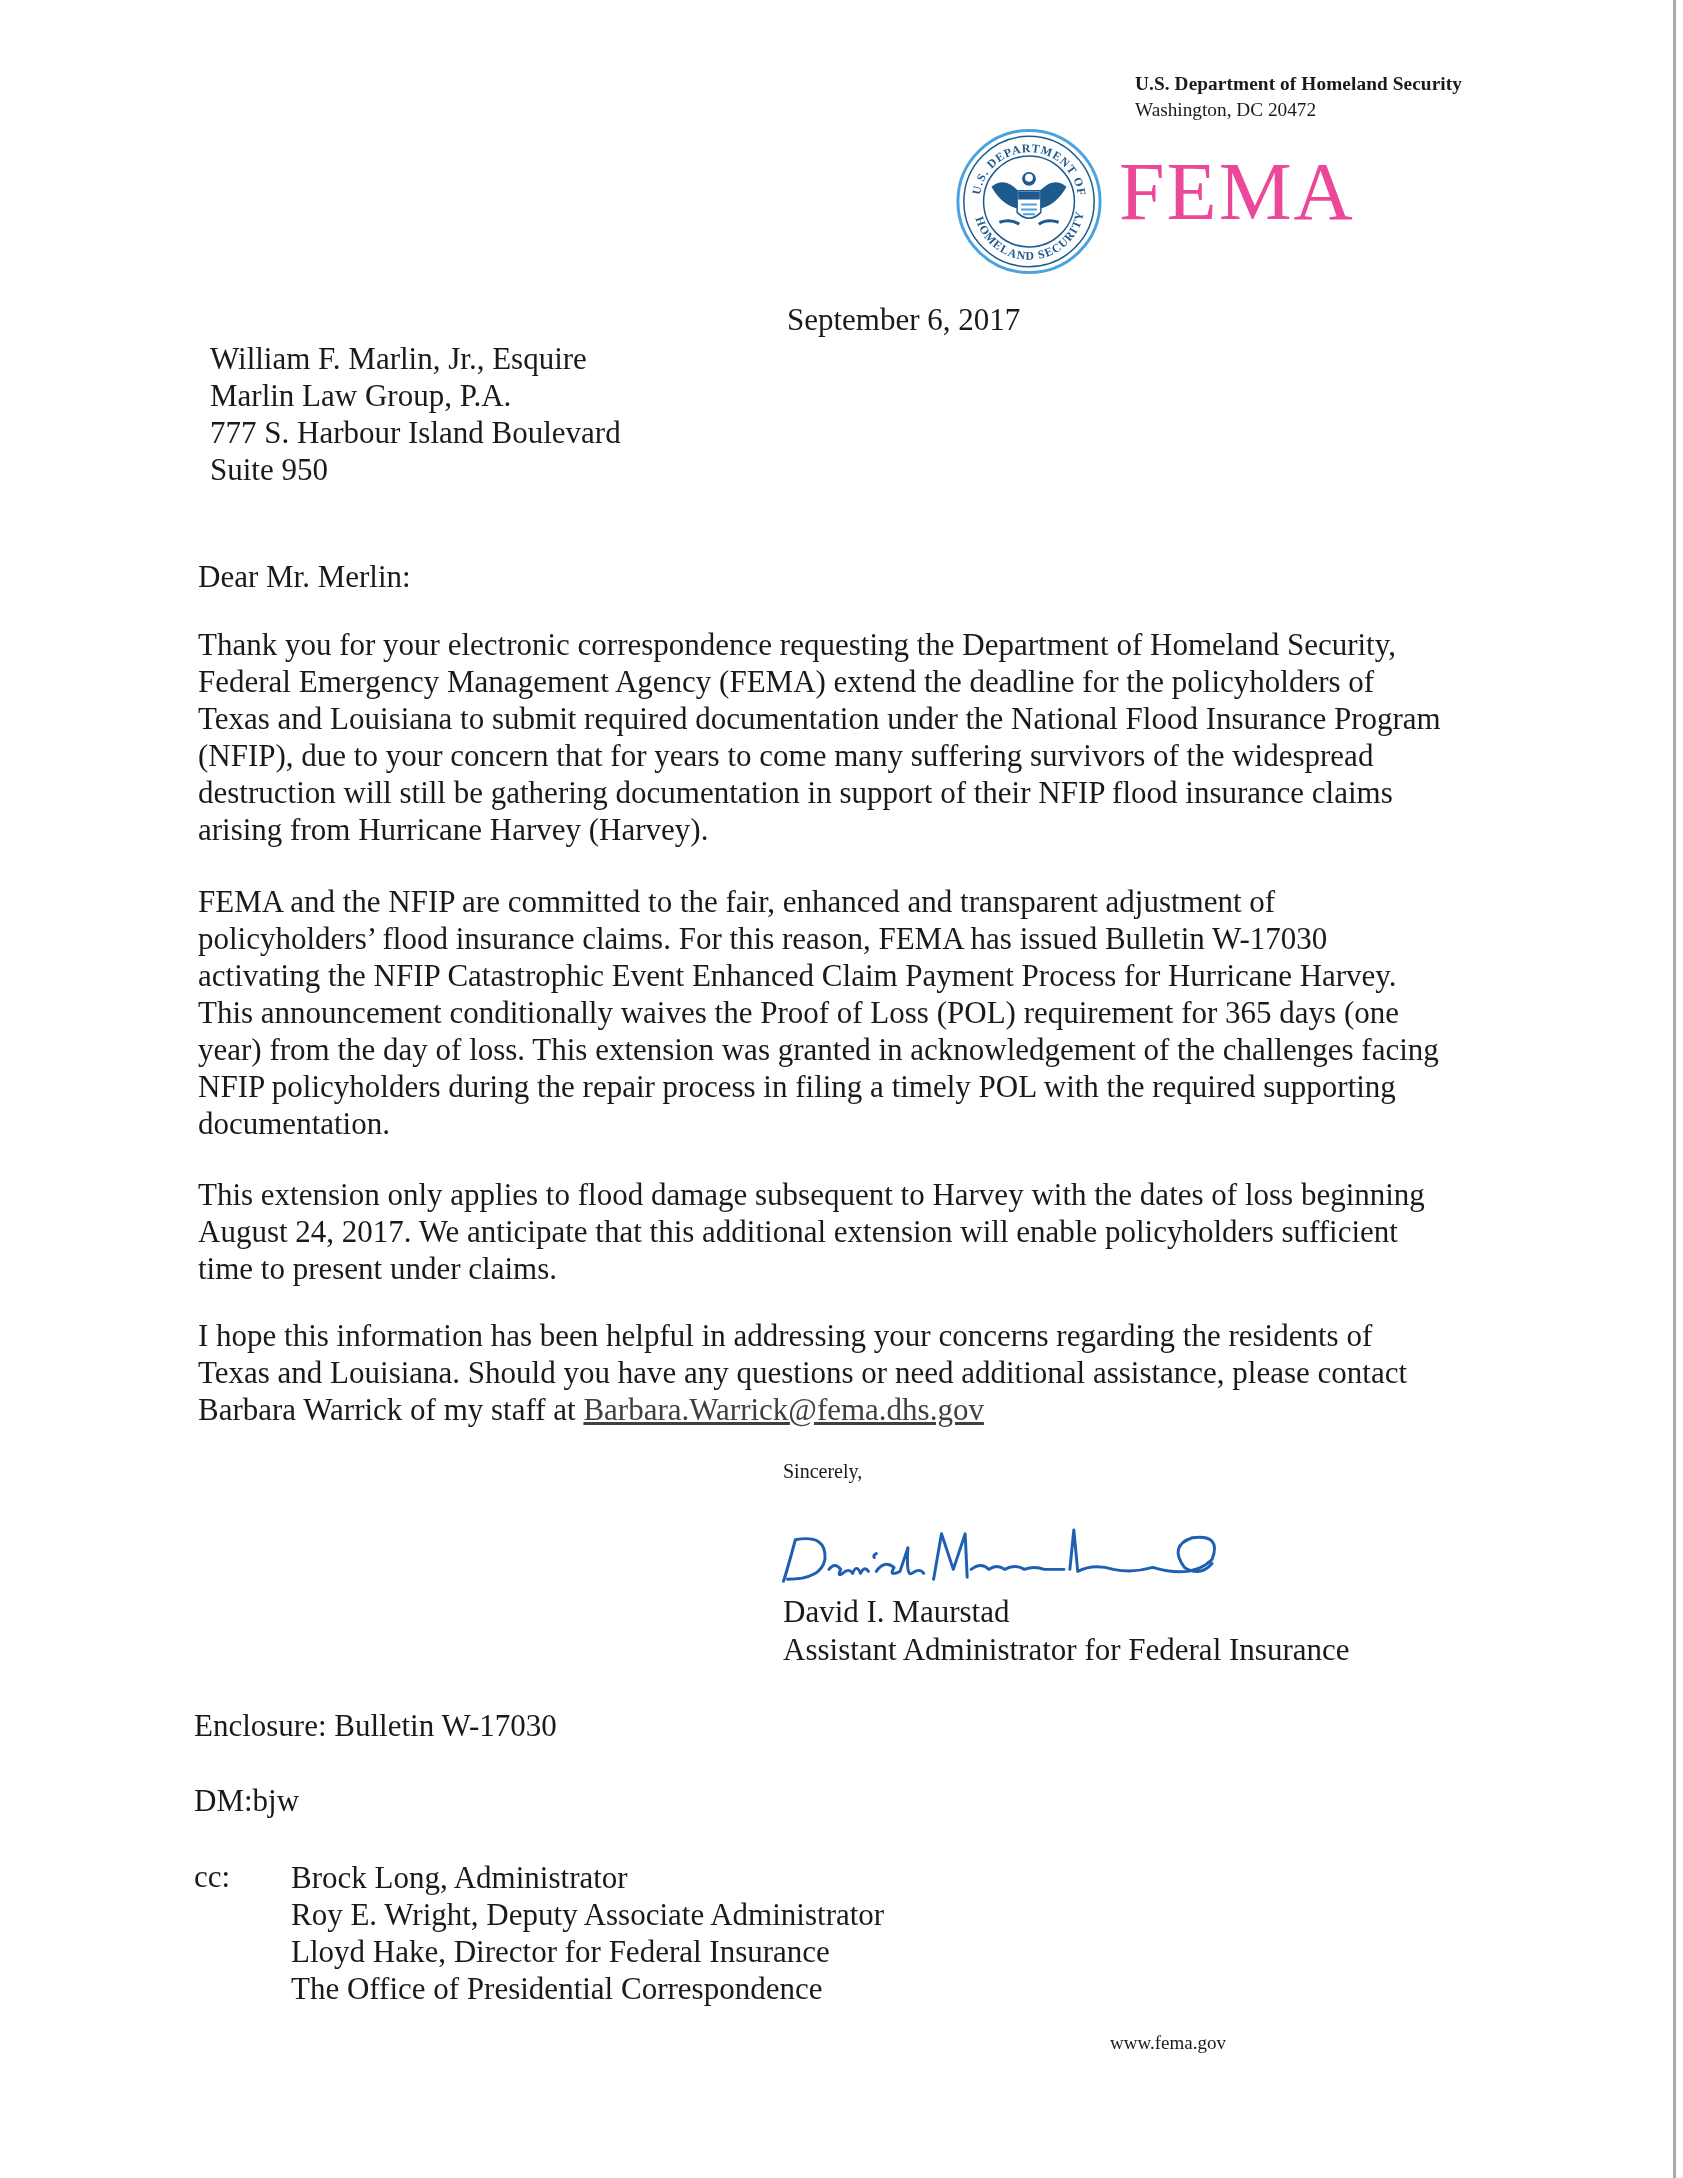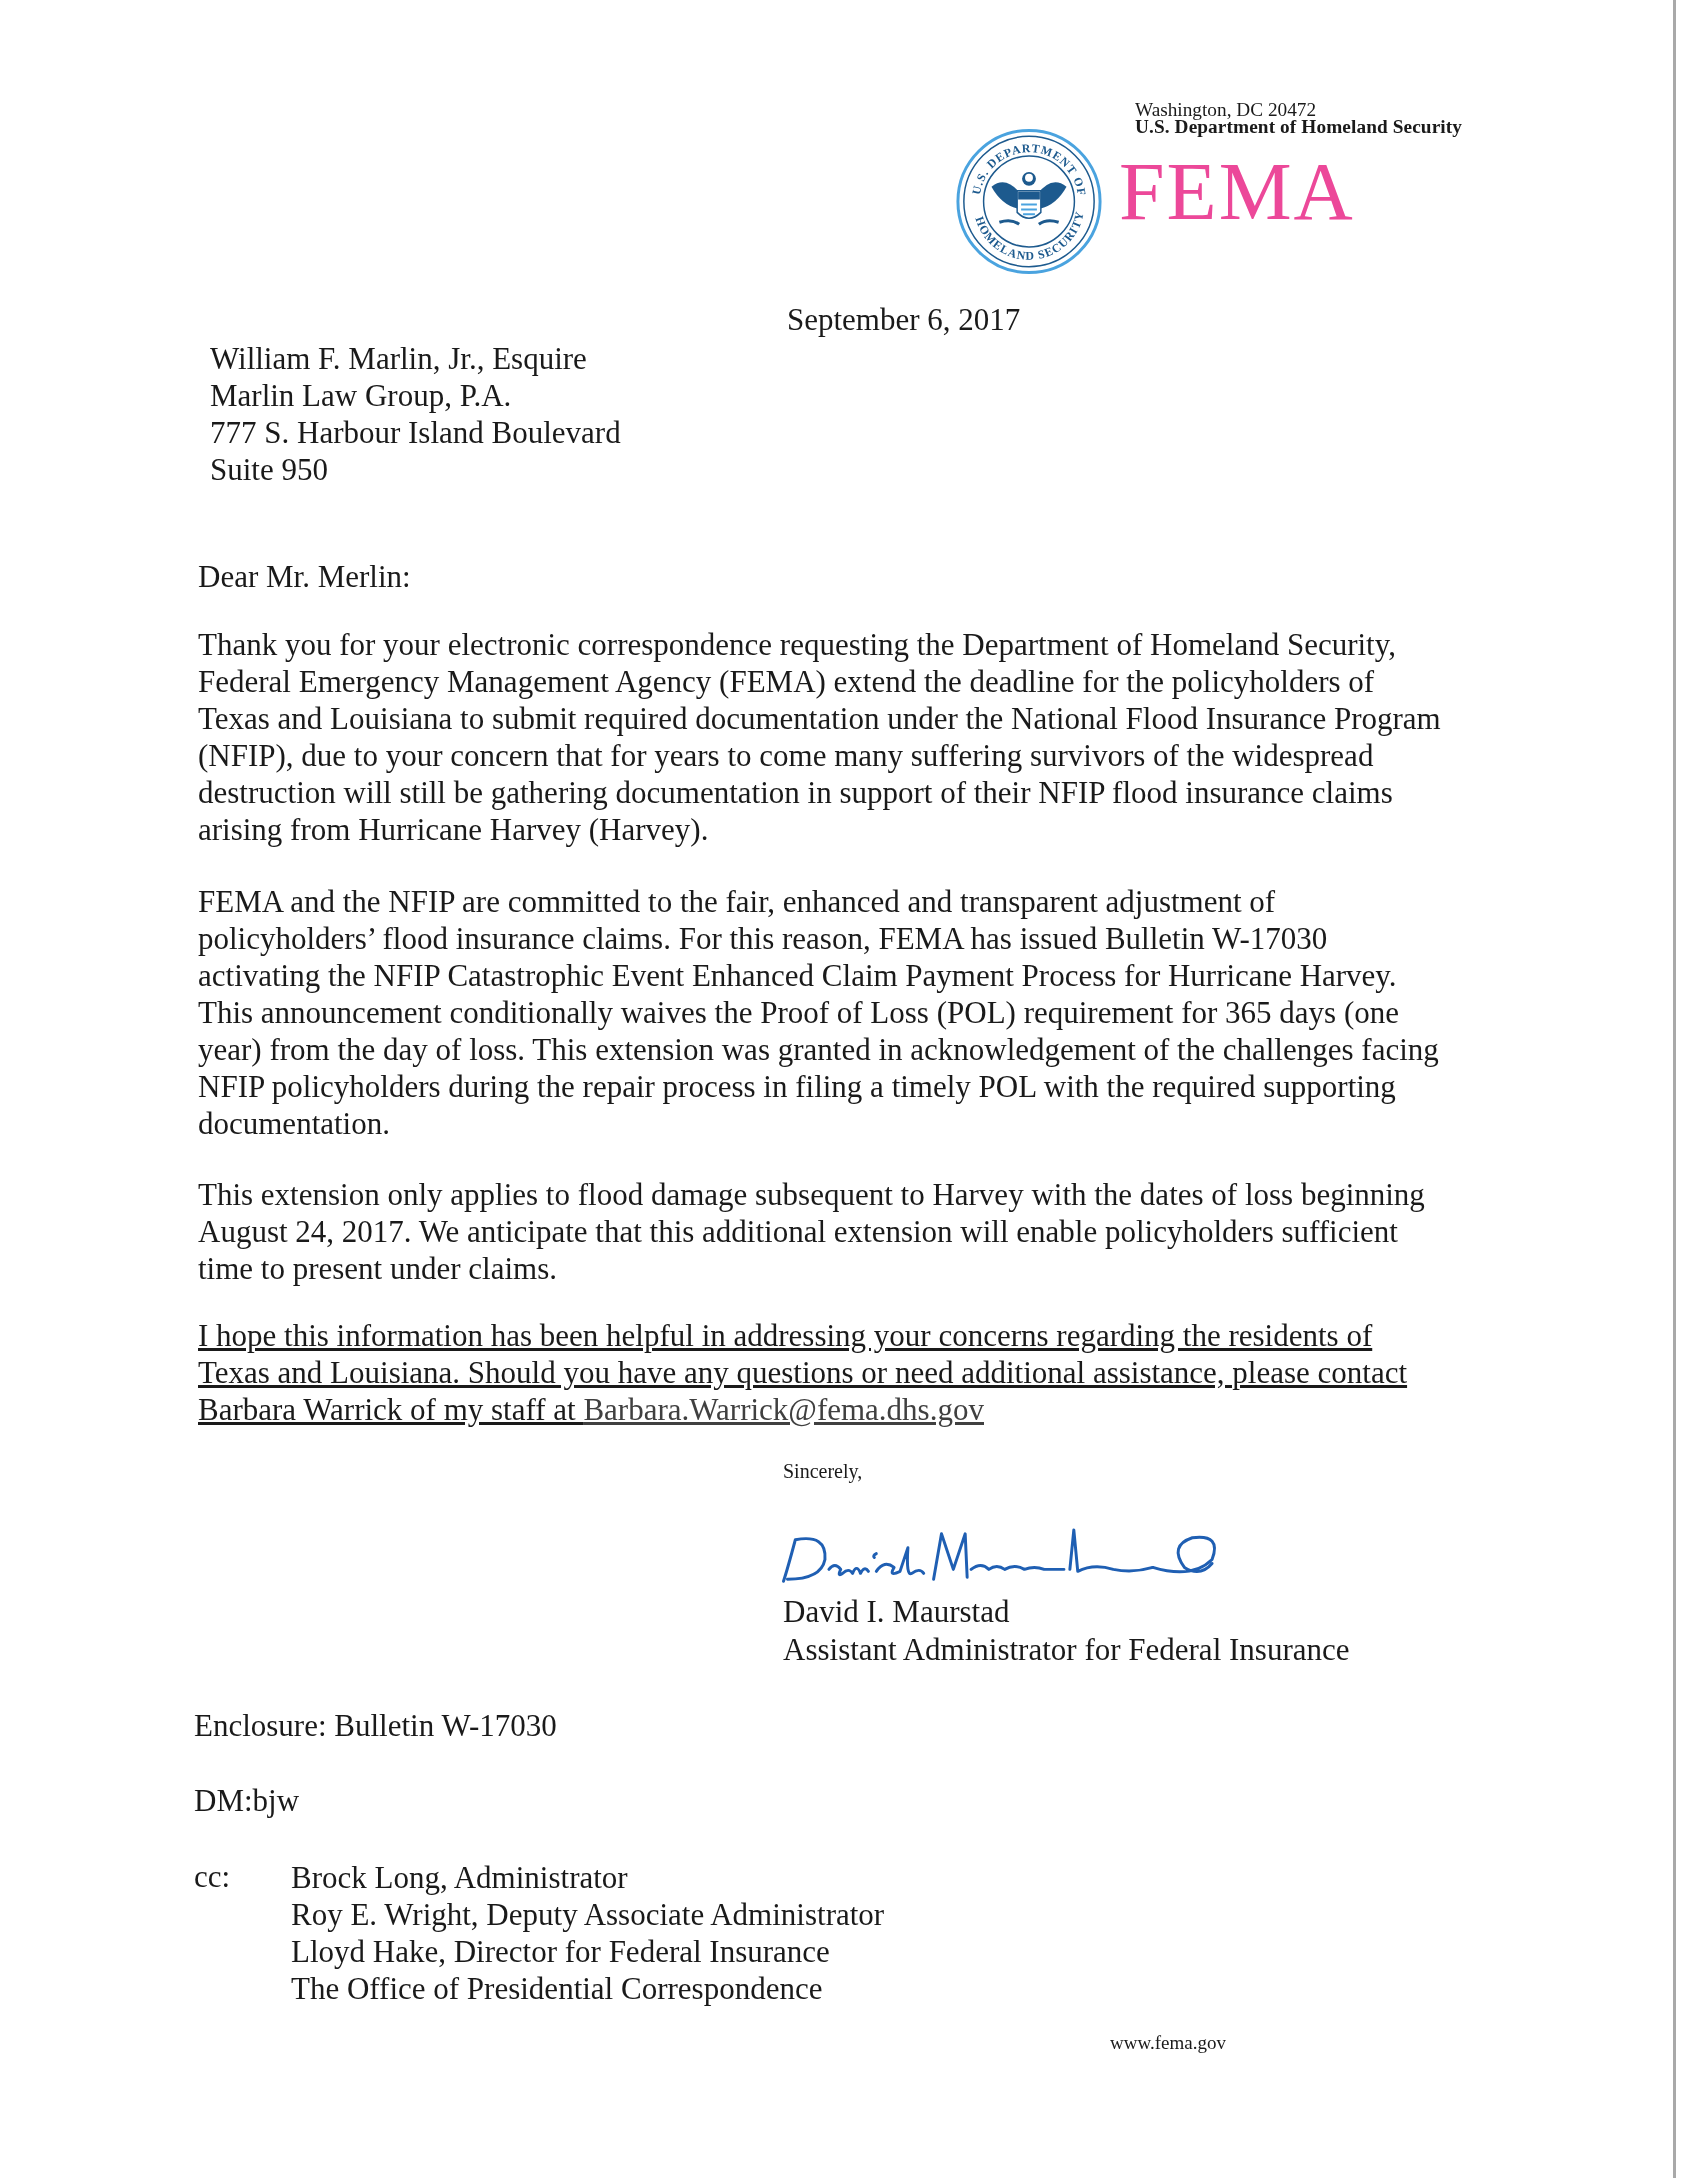--- a/index.html
+++ b/index.html
@@ -7,21 +7,21 @@
       width: 1683px; height: 2178px; position: relative; overflow: hidden;
       font-family: "Liberation Serif", "DejaVu Serif", serif;
       color: #1a1a1a;
     }
     .page-edge {
       position: absolute; left: 1673px; top: 0; width: 3px; height: 2178px;
       background: #a9a9a9;
     }
     .letterhead-dept {
       position: absolute; left: 1135px; top: 73px;
-      font-size: 19.3px; font-weight: bold; letter-spacing: 0.1px; margin-top: 43px;
+      font-size: 19.3px; font-weight: bold; letter-spacing: 0.1px;
     }
     .letterhead-addr {
       position: absolute; left: 1135px; top: 99px; font-size: 19.3px;
     }
     .seal {
       position: absolute; left: 952px; top: 127px; width: 154px; height: 149px;
     }
     .fema-wordmark {
       position: absolute; left: 1119px; top: 151px;
       font-size: 82px; font-weight: normal; color: #ec4899; letter-spacing: 2px;
@@ -34,21 +34,21 @@
     .addr {
       position: absolute; left: 198px; top: 340px; margin-left: 12px;
     }
     .addr div { height: 37px; }
     .salutation { position: absolute; left: 198px; top: 559px; font-size: 31px; }
     .para { position: absolute; left: 198px; width: 1327px; }
     .para div { white-space: nowrap; }
     .p1 { top: 626px; }
     .p2 { top: 883px; }
     .p3 { top: 1176px; }
-    .p4 { top: 1317px; text-decoration: underline; }
+    .p4 { top: 1317px; }
     .email-link { color: #404040; text-decoration: underline; }
     .closing { position: absolute; left: 783px; top: 1460px; font-size: 20px; }
     .signature { position: absolute; left: 777px; top: 1520px; width: 485px; height: 79px; }
     .signer-name { position: absolute; left: 783px; top: 1594px; font-size: 31px; }
     .signer-title { position: absolute; left: 783px; top: 1632px; font-size: 31px; }
     .enclosure { position: absolute; left: 194px; top: 1708px; font-size: 31px; }
     .initials { position: absolute; left: 194px; top: 1783px; font-size: 31px; }
     .cc-label { position: absolute; left: 194px; top: 1859px; font-size: 31px; }
     .cc-list { position: absolute; left: 291px; top: 1859px; font-size: 31px; line-height: 37px; }
     .footer-url { position: absolute; left: 1110px; top: 2032px; font-size: 19px; }

